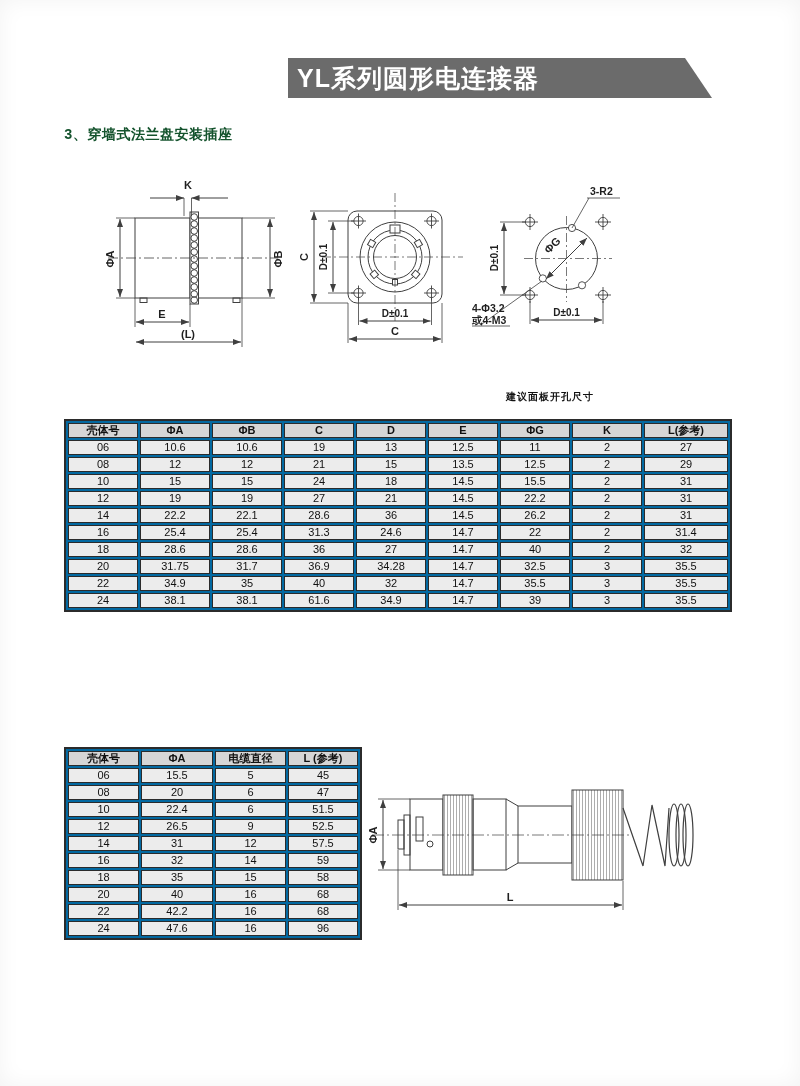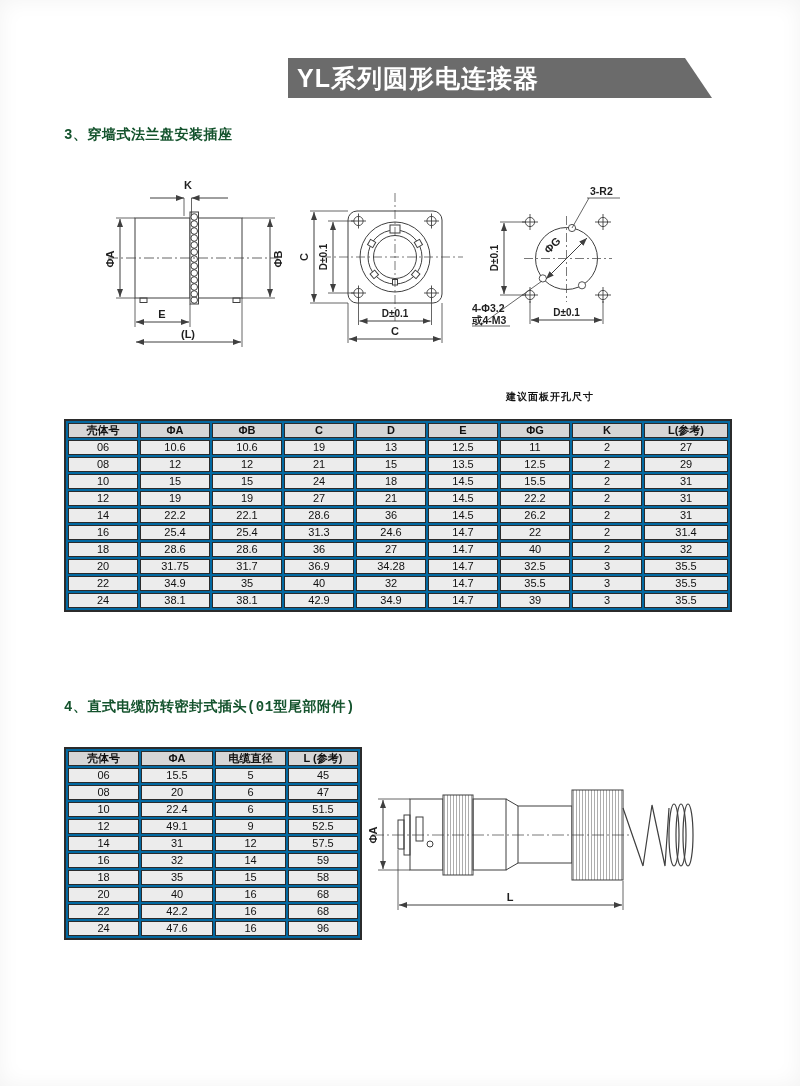--- a/index.html
+++ b/index.html
@@ -331,31 +331,30 @@
           <td>32</td>
           <td>14.7</td>
           <td>35.5</td>
           <td>3</td>
           <td>35.5</td>
         </tr>
         <tr>
           <td>24</td>
           <td>38.1</td>
           <td>38.1</td>
-          <td>42.9</td>
+          <td>61.6</td>
           <td>34.9</td>
           <td>14.7</td>
           <td>39</td>
           <td>3</td>
           <td>35.5</td>
         </tr>
       </tbody>
     </table>
 
-  <div id="h4" class="sec-heading">4、直式电缆防转密封式插头(01型尾部附件)</div>
 
   <table id="tbl-plug" class="data-table" data-table="plug_section.table">
     <colgroup>
         <col style="width:71px">
         <col style="width:72px">
         <col style="width:71px">
         <col style="width:70px">
       </colgroup>
   <thead>
         <tr>
@@ -379,21 +378,21 @@
           <td>47</td>
         </tr>
         <tr>
           <td>10</td>
           <td>22.4</td>
           <td>6</td>
           <td>51.5</td>
         </tr>
         <tr>
           <td>12</td>
-          <td>49.1</td>
+          <td>26.5</td>
           <td>9</td>
           <td>52.5</td>
         </tr>
         <tr>
           <td>14</td>
           <td>31</td>
           <td>12</td>
           <td>57.5</td>
         </tr>
         <tr>

